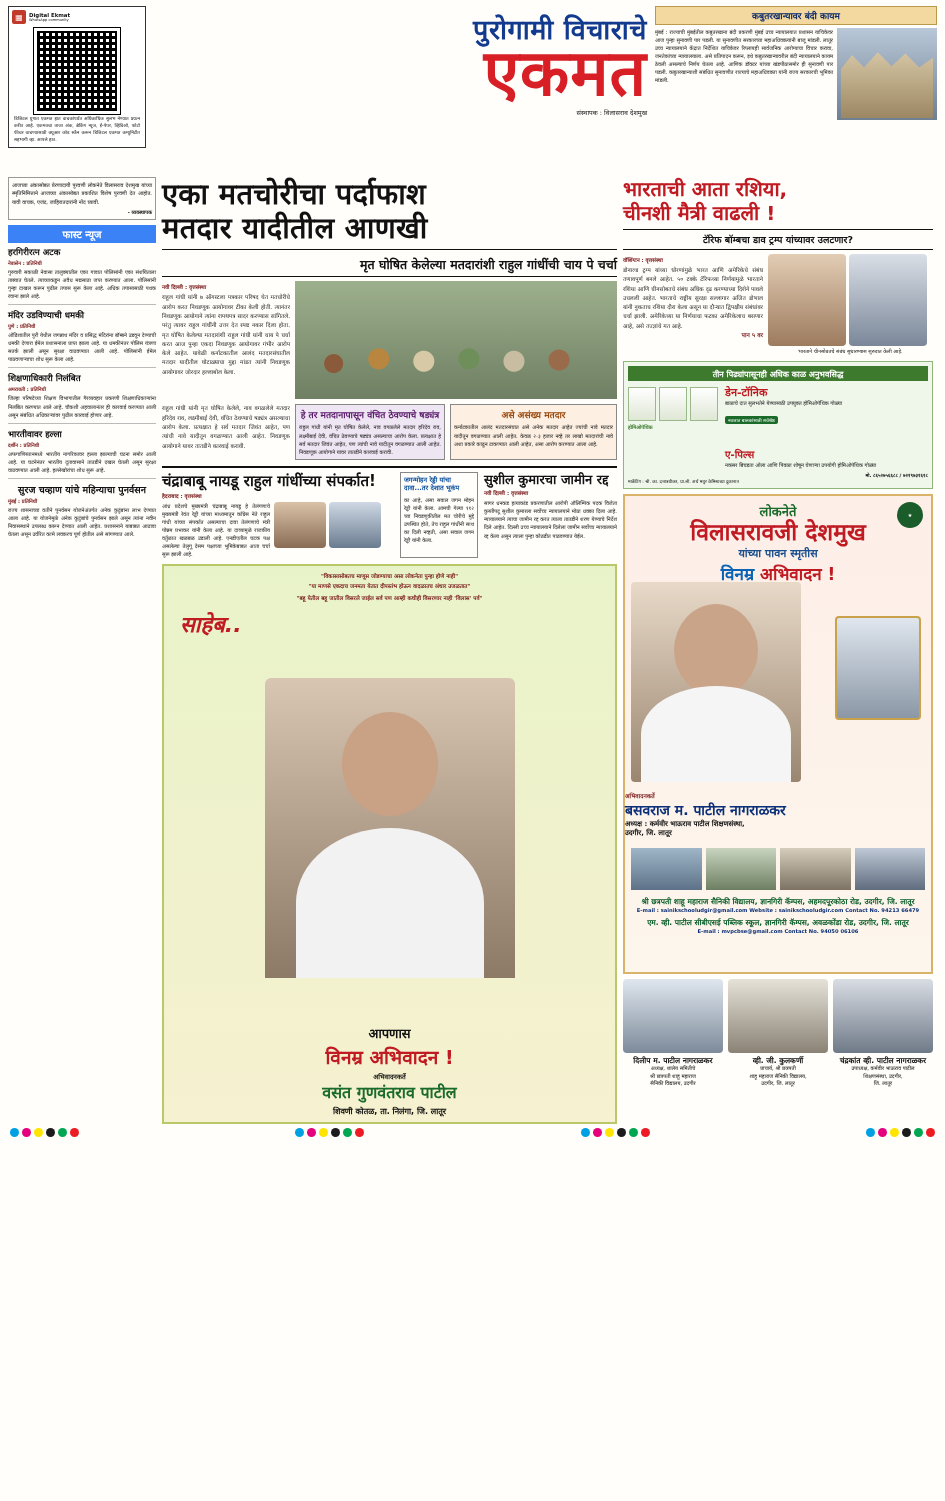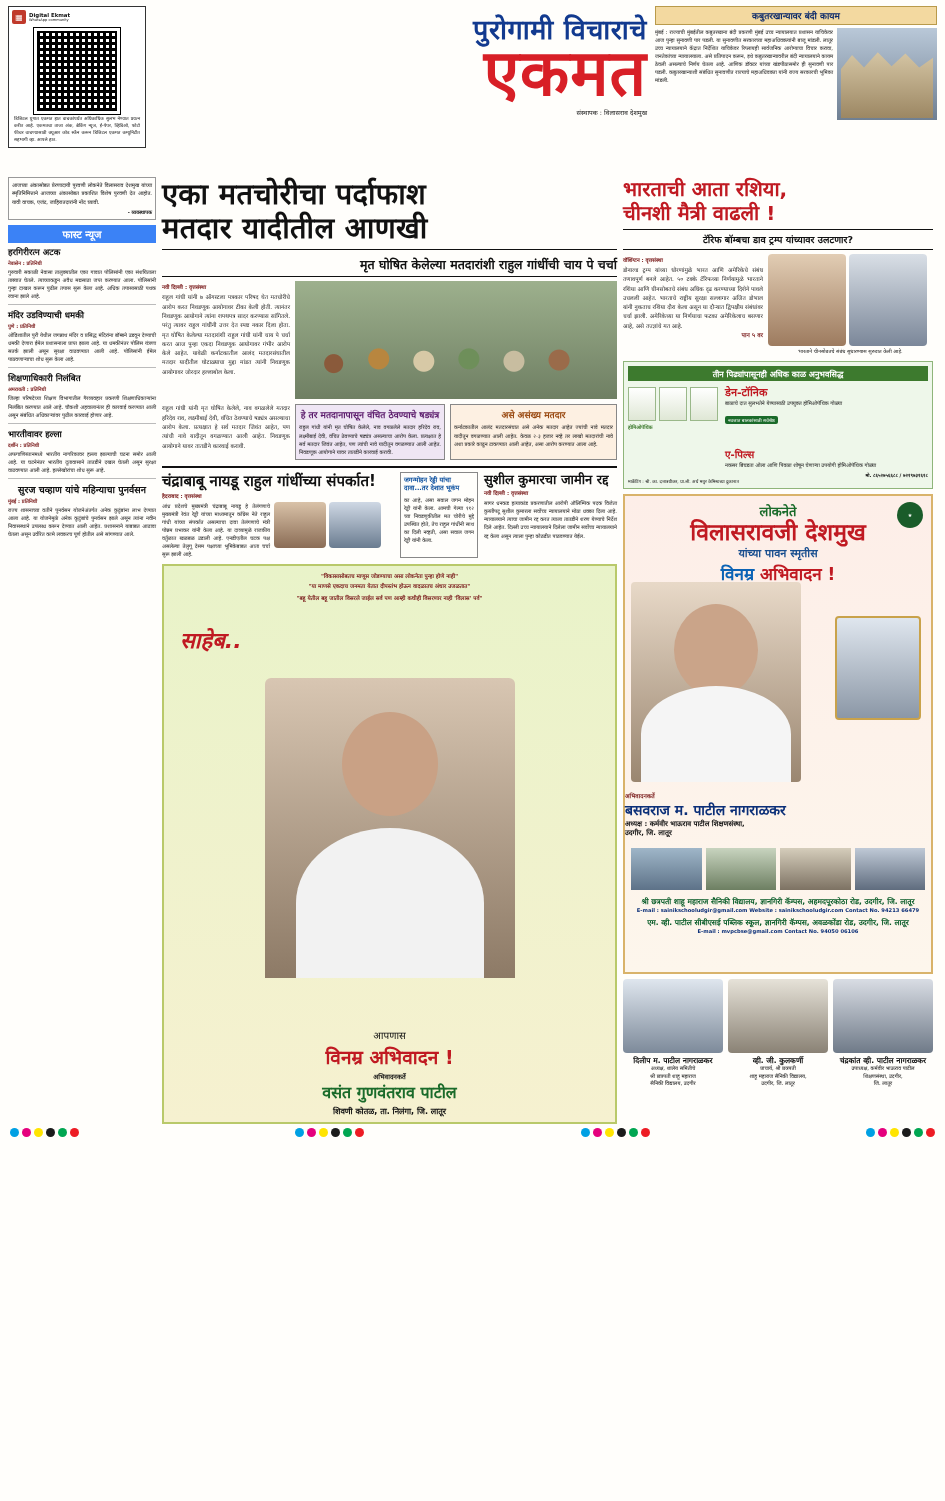--- a/index.html
+++ b/index.html
@@ -243,28 +243,28 @@
           <div class="tiny">सागर धनकड हत्याकांड प्रकरणातील आरोपी ऑलिम्पिक पदक विजेता कुस्तीपटू सुशील कुमारला सर्वोच्च न्यायालयाने मोठा धक्का दिला आहे. न्यायालयाने त्याचा जामीन रद्द करत त्याला तातडीने शरण येण्याचे निर्देश दिले आहेत. दिल्ली उच्च न्यायालयाने दिलेला जामीन सर्वोच्च न्यायालयाने रद्द केला असून त्याला पुन्हा कोठडीत पाठवण्यात येईल.</div>
         </div>
       </div>
 
       <div class="bigad" style="margin-top:6px;height:560px;background:linear-gradient(#e9f3c9,#f6f1d0);border:2px solid #b9c96a;padding:6px;position:relative">
         <div style="font-size:5.6px;font-weight:bold;color:#7a1b1b;text-align:center;line-height:1.7">
           <div>"विकासासोबतच माणूस जोडण्याचा असा लोकनेता पुन्हा होणे नाही"</div>
           <div>"या माणसे एकदाच जनमता येतात दीपस्तंभ होऊन वादळातच अंधार उजळतात"</div>
           <div style="margin-top:3px">"बहू येतील बहू जातील विसरले जाईल सर्व पण आम्ही कधीही विसरणार नाही 'विलास' पर्व"</div>
         </div>
-        <div style="font-size:22px;font-weight:bold;color:#c01a22;margin-top:20px;margin-left:10px;font-style:italic">साहेब..</div>
+        <div style="font-size:22px;font-weight:bold;color:#c01a22;margin-top:4px;margin-left:10px;font-style:italic">साहेब..</div>
         <div style="position:absolute;left:50%;transform:translateX(-50%);top:112px;width:250px;height:300px;
                     background:linear-gradient(#d8c6b2,#8d7a66);border-radius:6px 6px 0 0;">
           <div style="position:absolute;left:50%;top:34px;transform:translateX(-50%);width:96px;height:104px;border-radius:50%;background:#c9a185"></div>
           <div style="position:absolute;left:50%;bottom:0;transform:translateX(-50%);width:188px;height:150px;background:#f2f2f2;border-radius:50% 50% 0 0"></div>
         </div>
         <div style="position:absolute;bottom:6px;left:0;right:0;text-align:center">
-          <div style="font-size:10px;font-weight:normal">आपणास</div>
+          <div style="font-size:13px;font-weight:bold">आपणास</div>
           <div style="font-size:19px;font-weight:bold;color:#c01a22;margin:2px 0">विनम्र अभिवादन !</div>
           <div style="font-size:6.5px;font-weight:bold">अभिवादनकर्ते</div>
           <div style="font-size:16px;font-weight:bold;color:#1a6b2a">वसंत गुणवंतराव पाटील</div>
           <div style="font-size:8px;font-weight:bold;margin-top:2px">शिवणी कोतळ, ता. निलंगा, जि. लातूर</div>
         </div>
       </div>
 
     </div>
 
     <div class="colR">

